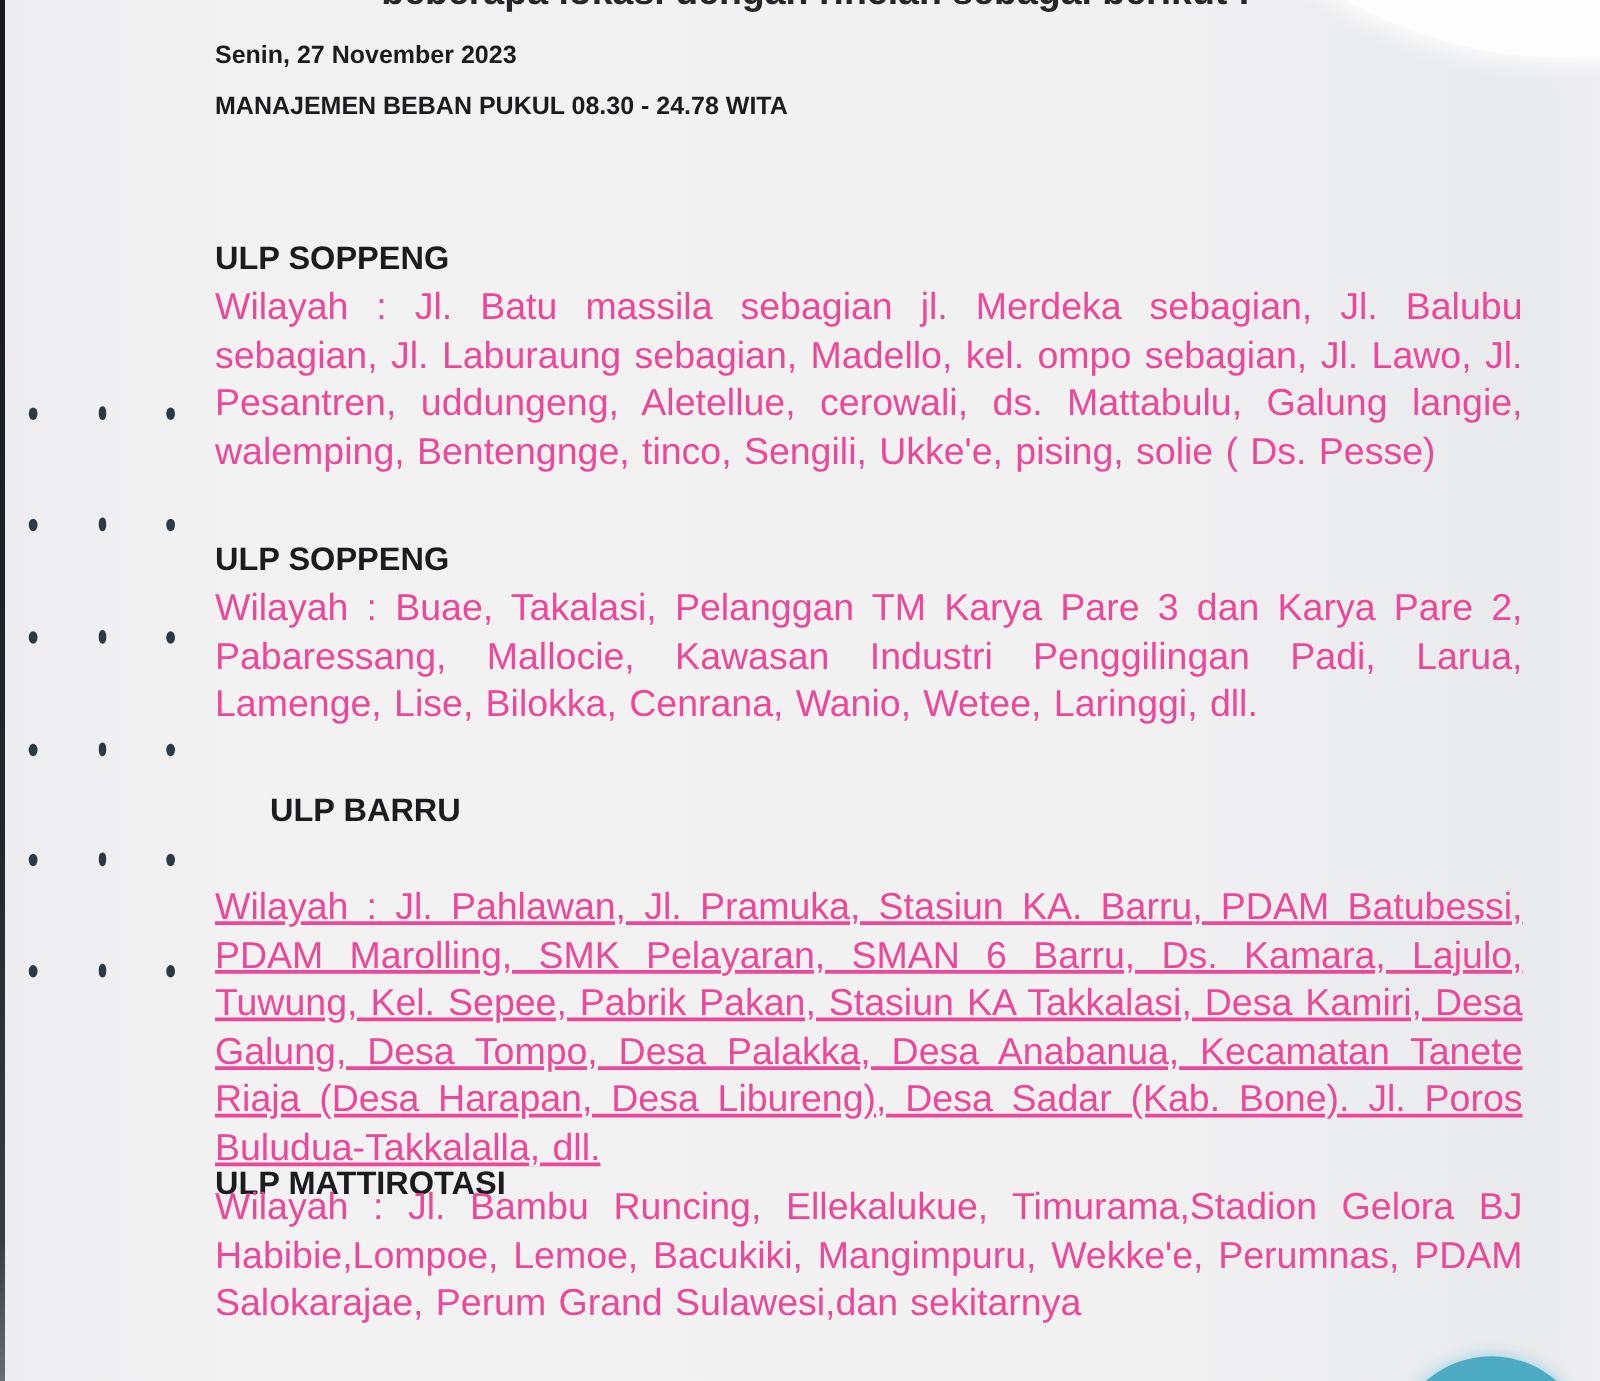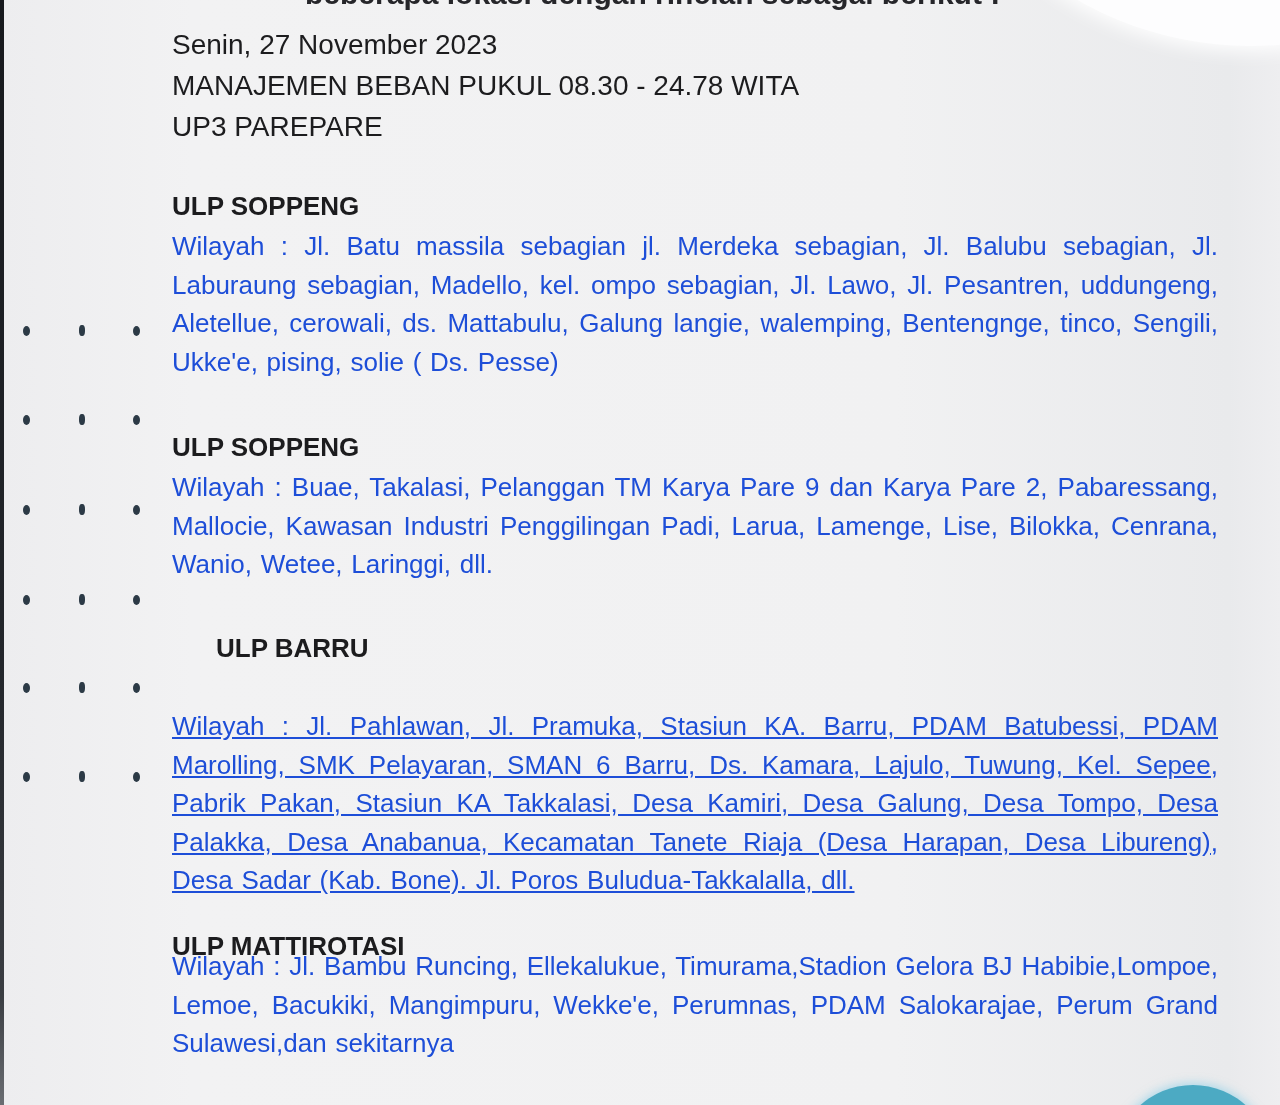--- a/index.html
+++ b/index.html
@@ -36,27 +36,27 @@
   .dot.mid{width:6px;height:11px;border-radius:45%;}
   
   .content{position:absolute;left:172px;width:1046px;top:0;}
   .clip-line{
     position:absolute;top:0;left:0;width:1046px;height:13px;overflow:hidden;
   }
   .clip-line span{
     display:block;margin-top:-21px;margin-left:133px;white-space:nowrap;
     font-size:30px;line-height:30px;font-weight:700;color:#26262a;
   }
-  .date-block{position:absolute;top:24px;left:0;font-weight:400;font-size:28px;line-height:41px;}
+  .date-block{position:absolute;top:24px;left:0;font-weight:700;font-size:20px;line-height:41px;}
   .date-block div{white-space:nowrap;}
   .sec-title{position:absolute;left:0;font-size:26px;font-weight:700;white-space:nowrap;}
   .sec-body{
     position:absolute;left:0;width:1046px;margin:0;
-    font-size:26px;line-height:38.5px;text-align:justify;text-justify:inter-word;
-    color:#1d4ed8;word-spacing:1.5px;
+    font-size:30px;line-height:38.5px;text-align:justify;text-justify:inter-word;
+    color:#ec4899;word-spacing:1.5px;
   }
   .t0{top:191px;text-align:right;} .b0{top:227px;}
   .t1{top:432px;} .b1{top:468px;}
   .t2{top:633px;margin-left:44px;} .b2{top:707px;text-decoration:underline;}
   .t3{top:911px;margin-top:20px;} .b3{top:947px;}
 </style>
 </head>
 <body>
 
 <div class="photo">
@@ -93,28 +93,27 @@
 
   <div class="content">
 
     <div class="clip-line">
       <span>beberapa lokasi dengan rincian sebagai berikut :</span>
     </div>
 
     <div class="date-block">
       <div>Senin, 27 November 2023</div>
       <div>MANAJEMEN BEBAN PUKUL 08.30 - 24.78 WITA</div>
-      <div>UP3 PAREPARE</div>
     </div>
 
     <div class="sec-title t0">ULP SOPPENG</div>
     <p class="sec-body b0">Wilayah : Jl. Batu massila sebagian jl. Merdeka sebagian, Jl. Balubu sebagian, Jl. Laburaung sebagian, Madello, kel. ompo sebagian, Jl. Lawo, Jl. Pesantren, uddungeng, Aletellue, cerowali, ds. Mattabulu, Galung langie, walemping, Bentengnge, tinco, Sengili, Ukke'e, pising, solie ( Ds. Pesse)</p>
 
     <div class="sec-title t1">ULP SOPPENG</div>
-    <p class="sec-body b1">Wilayah : Buae, Takalasi, Pelanggan TM Karya Pare 9 dan Karya Pare 2, Pabaressang, Mallocie, Kawasan Industri Penggilingan Padi, Larua, Lamenge, Lise, Bilokka, Cenrana, Wanio, Wetee, Laringgi, dll.</p>
+    <p class="sec-body b1">Wilayah : Buae, Takalasi, Pelanggan TM Karya Pare 3 dan Karya Pare 2, Pabaressang, Mallocie, Kawasan Industri Penggilingan Padi, Larua, Lamenge, Lise, Bilokka, Cenrana, Wanio, Wetee, Laringgi, dll.</p>
 
     <div class="sec-title t2">ULP BARRU</div>
     <p class="sec-body b2">Wilayah : Jl. Pahlawan, Jl. Pramuka, Stasiun KA. Barru, PDAM Batubessi, PDAM Marolling, SMK Pelayaran, SMAN 6 Barru, Ds. Kamara, Lajulo, Tuwung, Kel. Sepee, Pabrik Pakan, Stasiun KA Takkalasi, Desa Kamiri, Desa Galung, Desa Tompo, Desa Palakka, Desa Anabanua, Kecamatan Tanete Riaja (Desa Harapan, Desa Libureng), Desa Sadar (Kab. Bone). Jl. Poros Buludua-Takkalalla, dll.</p>
 
     <div class="sec-title t3">ULP MATTIROTASI</div>
     <p class="sec-body b3">Wilayah : Jl. Bambu Runcing, Ellekalukue, Timurama,Stadion Gelora BJ Habibie,Lompoe, Lemoe, Bacukiki, Mangimpuru, Wekke'e, Perumnas, PDAM Salokarajae, Perum Grand Sulawesi,dan sekitarnya</p>
 
   </div>
 </div>
 

